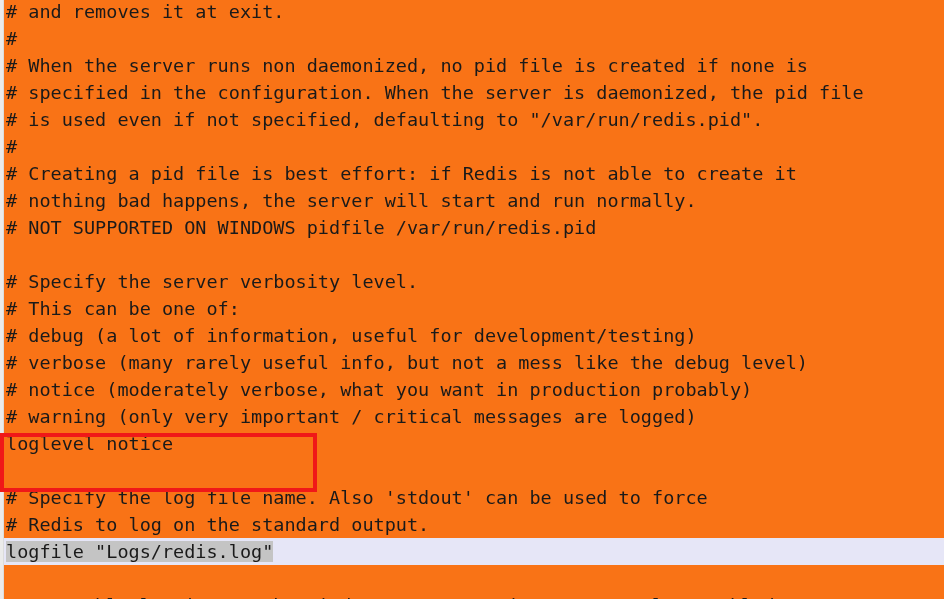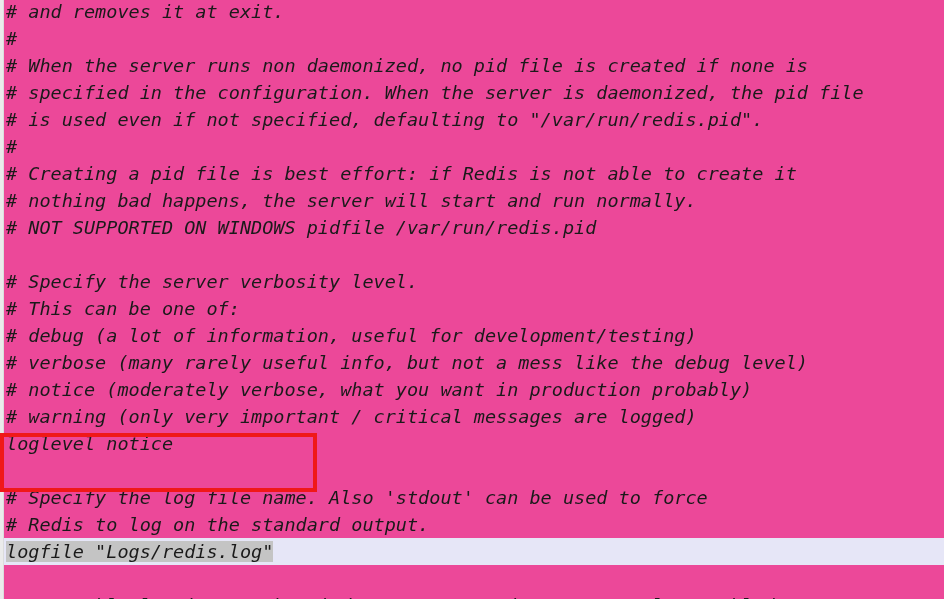--- a/index.html
+++ b/index.html
@@ -83,21 +83,21 @@
     height: 59px;
     border: 4px solid #f01818;
     box-sizing: border-box;
     z-index: 5;
     pointer-events: none;
   }
 </style>
 </head>
 <body>
 
-<div id="editor" style="background: #ec4899; font-style: italic;">
+<div id="editor" style="background: #f97316;">
 
   <div id="current-line-band" style="top: 538px; background: rgb(230, 230, 247);"></div>
 
   <div id="gutter" style="background: rgb(235, 235, 235);"></div>
 
   <div id="code" style="top: -2px;"><div class="line"><span class="txt"># and removes it at exit.</span></div><div class="line"><span class="txt">#</span></div><div class="line"><span class="txt"># When the server runs non daemonized, no pid file is created if none is</span></div><div class="line"><span class="txt"># specified in the configuration. When the server is daemonized, the pid file</span></div><div class="line"><span class="txt"># is used even if not specified, defaulting to "/var/run/redis.pid".</span></div><div class="line"><span class="txt">#</span></div><div class="line"><span class="txt"># Creating a pid file is best effort: if Redis is not able to create it</span></div><div class="line"><span class="txt"># nothing bad happens, the server will start and run normally.</span></div><div class="line"><span class="txt"># NOT SUPPORTED ON WINDOWS pidfile /var/run/redis.pid</span></div><div class="line"><span class="txt"></span></div><div class="line"><span class="txt"># Specify the server verbosity level.</span></div><div class="line"><span class="txt"># This can be one of:</span></div><div class="line"><span class="txt"># debug (a lot of information, useful for development/testing)</span></div><div class="line"><span class="txt"># verbose (many rarely useful info, but not a mess like the debug level)</span></div><div class="line"><span class="txt"># notice (moderately verbose, what you want in production probably)</span></div><div class="line"><span class="txt"># warning (only very important / critical messages are logged)</span></div><div class="line"><span class="txt">loglevel notice</span></div><div class="line"><span class="txt"></span></div><div class="line"><span class="txt"># Specify the log file name. Also 'stdout' can be used to force</span></div><div class="line"><span class="txt"># Redis to log on the standard output.</span></div><div class="line"><span class="txt sel" style="background: rgb(196, 196, 196);">logfile "Logs/redis.log"</span></div><div class="line"><span class="txt"></span></div><div class="line"><span class="txt"># To enable logging to the Windows EventLog, just set 'syslog-enabled' to</span></div></div>
 
   <div id="annotation-box" style="border-color: rgb(240, 24, 24);"></div>
 
 </div>

